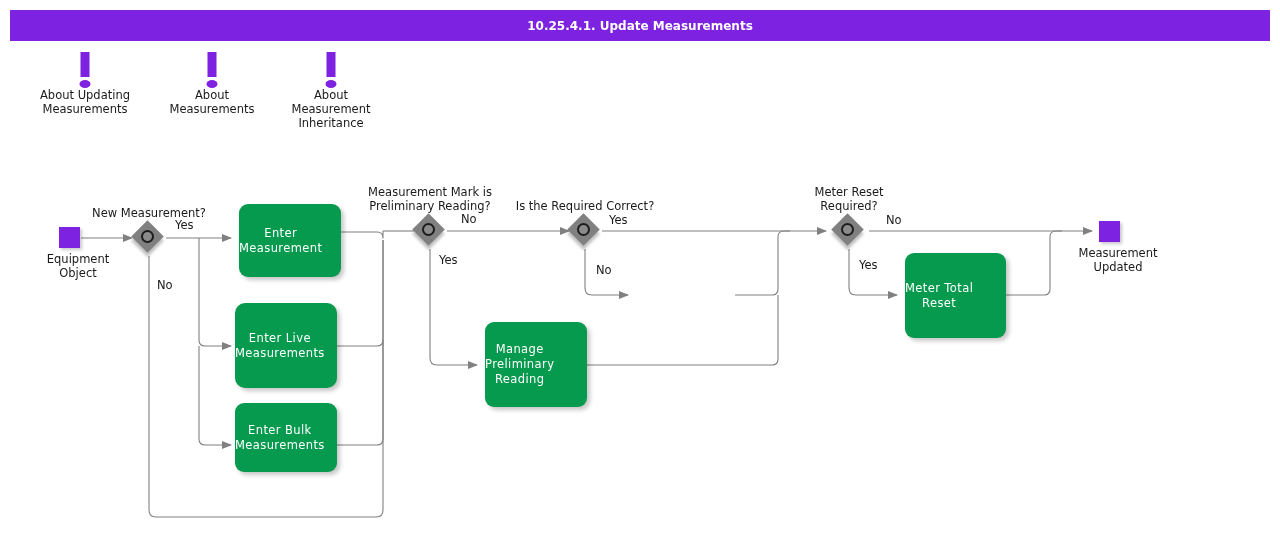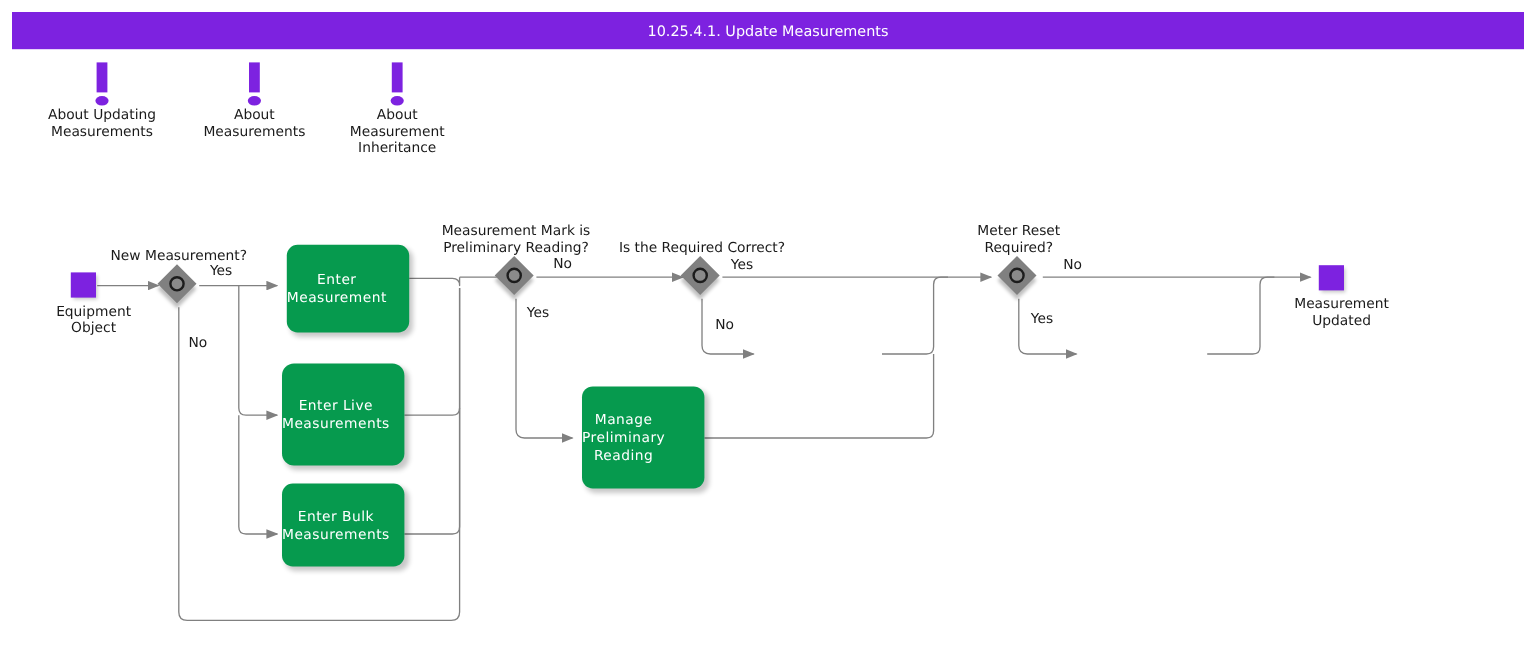--- a/index.html
+++ b/index.html
@@ -29,21 +29,21 @@
     width: 1260px;
     height: 31px;
     background: #7D22E0;
     display: flex;
     align-items: center;
     justify-content: center;
   }
   .titlebar .title-text {
     color: #ffffff;
     font-size: 12px;
-    font-weight: normal;
+    font-weight: bold;
     font-family: "DejaVu Sans", sans-serif;
     letter-spacing: 0px;
   }
 
   
   .note {
     position: absolute;
     text-align: center;
   }
   .note .bang {
@@ -320,20 +320,24 @@
 Measurements</span>
   </div>
 
   <div class="proc" style="left:485px; top:322px; width:102px; height:85px;">
     <span class="proc-label">Manage
 Preliminary
 Reading</span>
   </div>
 
 
+  <div class="proc" style="left:905px; top:253px; width:101px; height:85px;">
+    <span class="proc-label">Meter Total
+Reset</span>
+  </div>
 
   <div class="terminal" style="left:1099px; top:221px;">
     <div class="sq"></div>
     <div class="term-label">Measurement
 Updated</div>
   </div>
 
   <div class="edge-label" style="left:175px; top:218px;">Yes</div>
   <div class="edge-label" style="left:157px; top:278px;">No</div>
   <div class="edge-label" style="left:461px; top:212px;">No</div>

